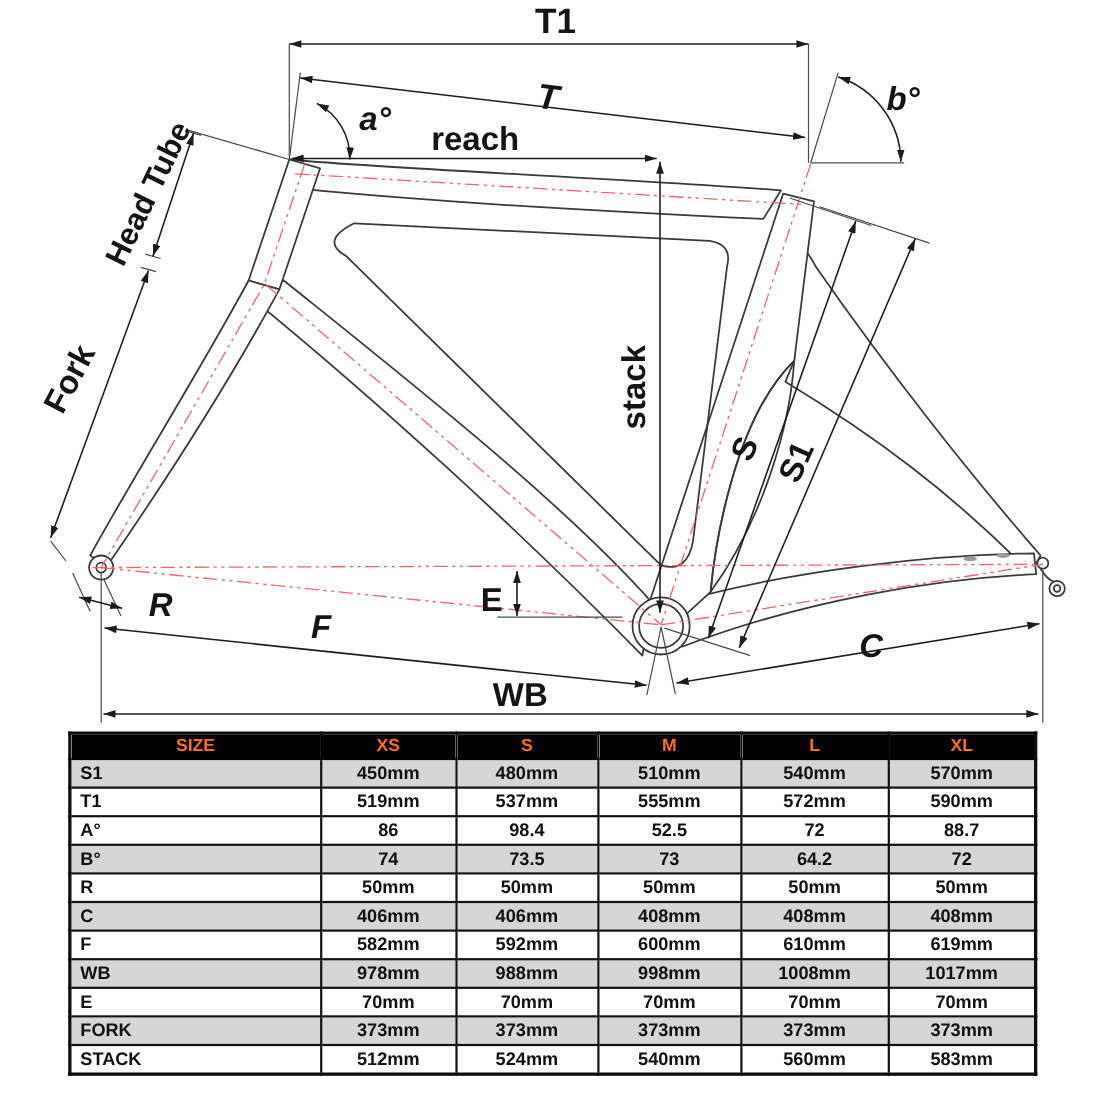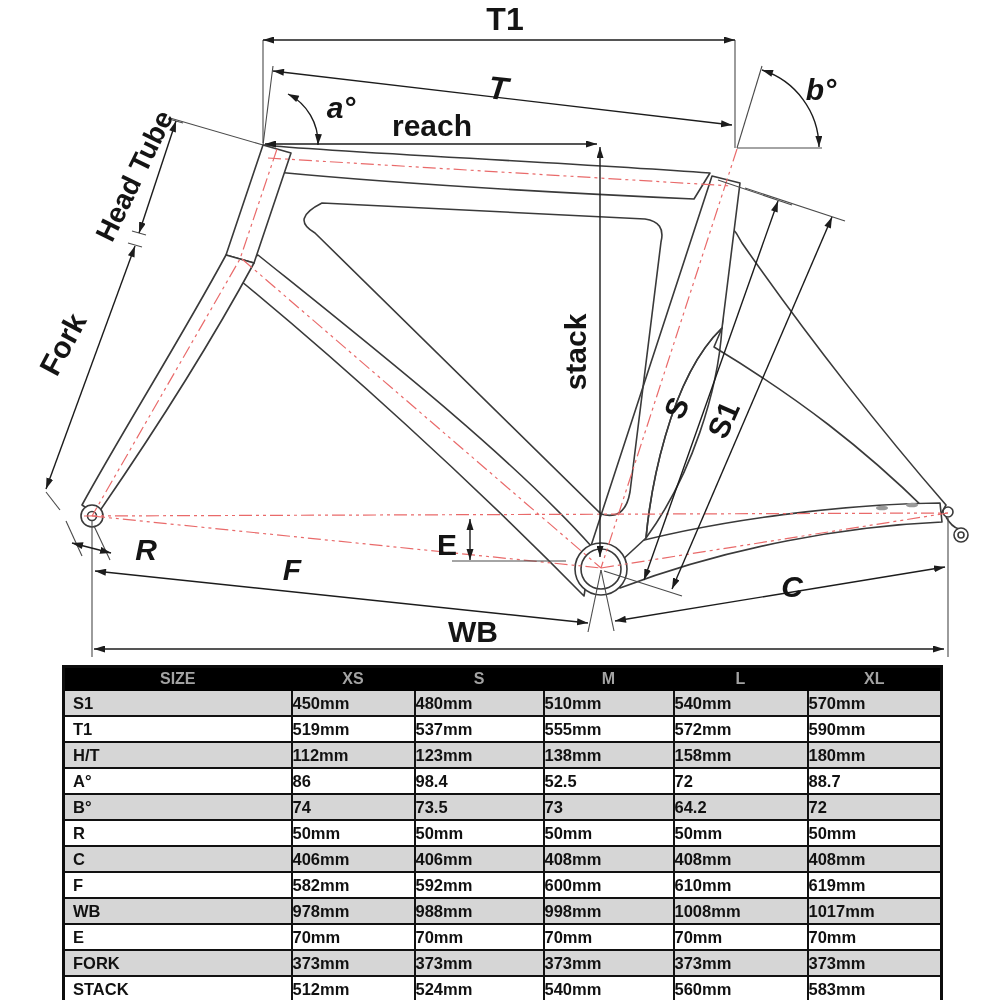--- a/index.html
+++ b/index.html
@@ -13,25 +13,25 @@
   table.geo{
     border-collapse:collapse;table-layout:fixed;width:878px;
     font-family:"Liberation Sans","DejaVu Sans",sans-serif;
   }
   table.geo th, table.geo td{
     border:2px solid #111;font-weight:bold;color:#111;
     font-size:16.5px;line-height:1;height:24px;padding:0;
     white-space:nowrap;overflow:hidden;
   }
   table.geo thead th{
-    background:#000;color:#a3a3a3;font-size:16px;height:21px;
+    background:#000;color:#f97316;font-size:16px;height:21px;
     border-color:#000;text-align:center;
   }
   table.geo td.lbl{text-align:left;padding-left:8px;}
-  table.geo td.val{text-align:left;}
+  table.geo td.val{text-align:center;}
   table.geo tr.shade td{background:#d6d6d6;}
   table.geo tr.plain td{background:#ffffff;}
   table.geo{border:3px solid #0d0d0d;}
 </style>
 </head>
 <body>
 
 <svg id="frame-diagram" width="1000" height="662" viewBox="0 0 1000 662">
   <defs>
     <marker id="ae" markerWidth="12" markerHeight="8" refX="11" refY="3.5" orient="auto" markerUnits="userSpaceOnUse">
@@ -180,28 +180,20 @@
           <td class="val">570mm</td>
         </tr>
         <tr class="plain">
           <td class="lbl">T1</td>
           <td class="val">519mm</td>
           <td class="val">537mm</td>
           <td class="val">555mm</td>
           <td class="val">572mm</td>
           <td class="val">590mm</td>
         </tr>
-        <tr class="shade">
-          <td class="lbl">H/T</td>
-          <td class="val">112mm</td>
-          <td class="val">123mm</td>
-          <td class="val">138mm</td>
-          <td class="val">158mm</td>
-          <td class="val">180mm</td>
-        </tr>
         <tr class="plain">
           <td class="lbl">A°</td>
           <td class="val">86</td>
           <td class="val">98.4</td>
           <td class="val">52.5</td>
           <td class="val">72</td>
           <td class="val">88.7</td>
         </tr>
         <tr class="shade">
           <td class="lbl">B°</td>

